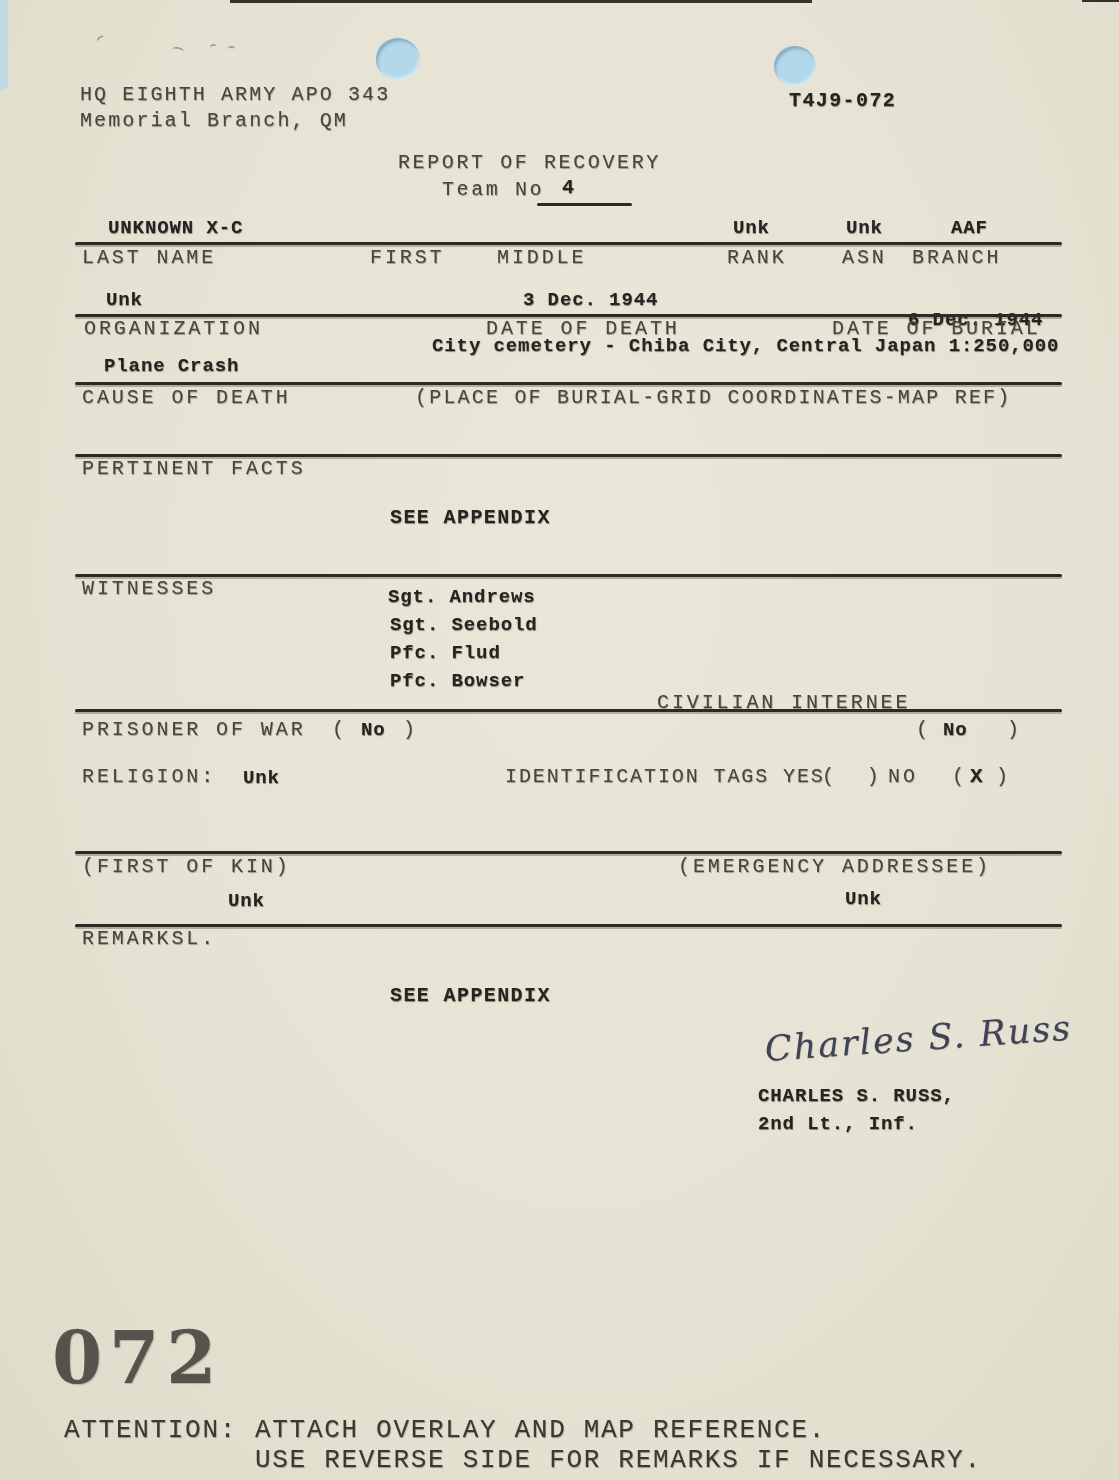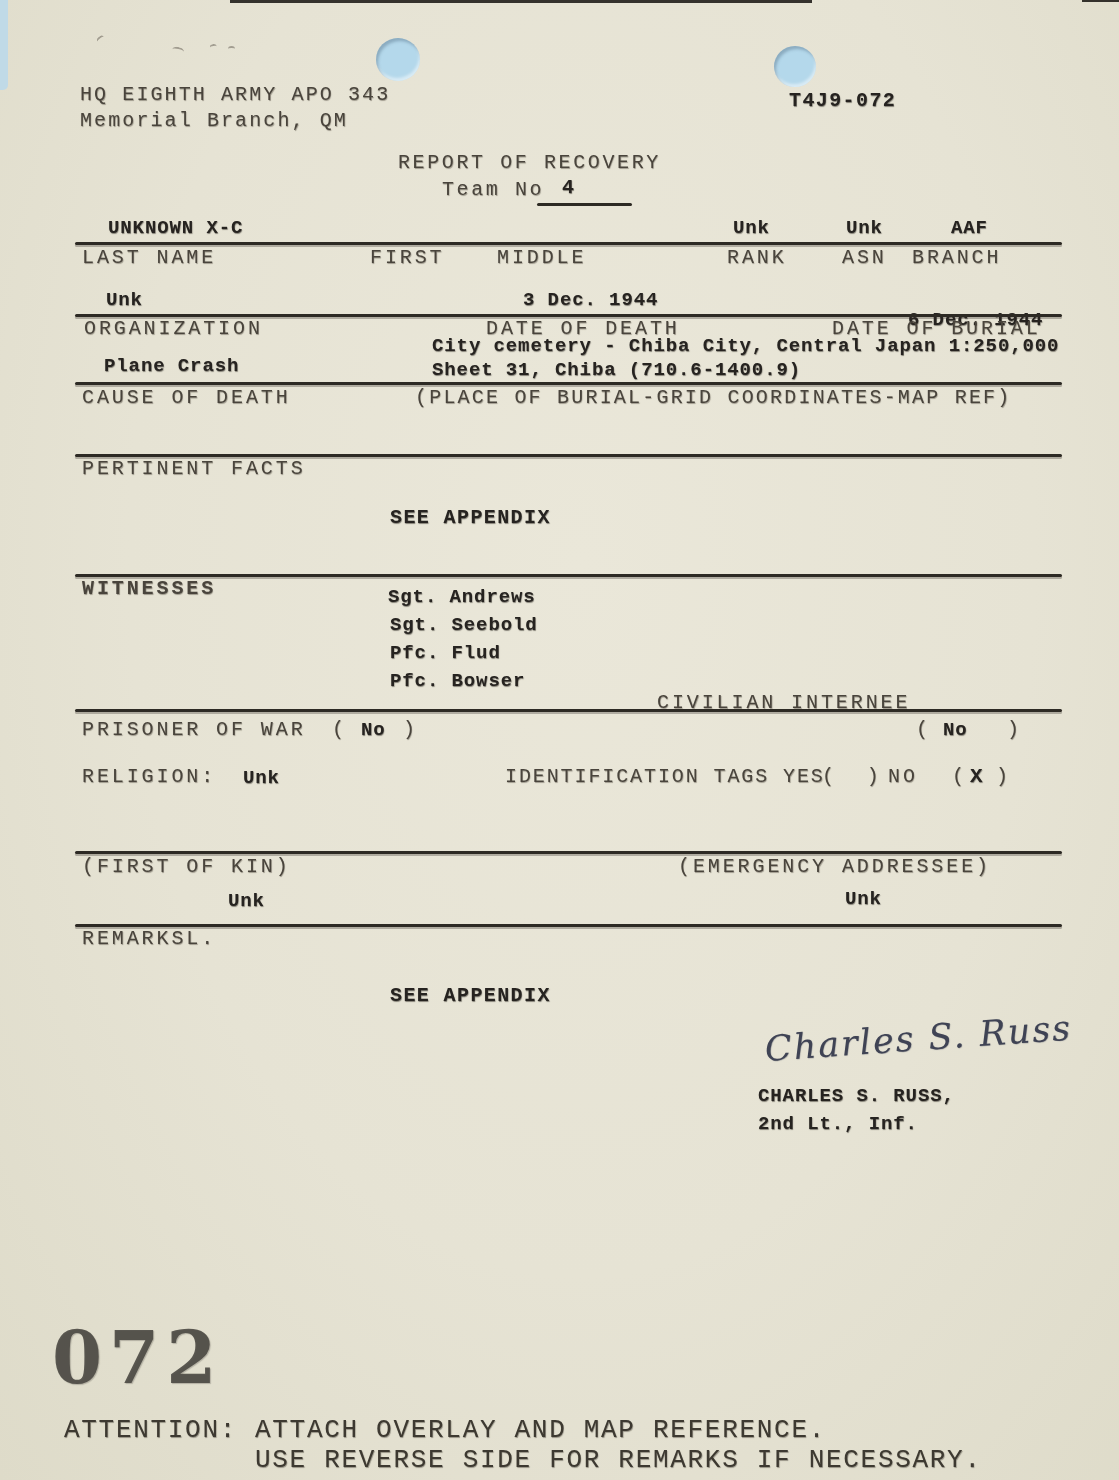--- a/index.html
+++ b/index.html
@@ -100,31 +100,30 @@
   <span class="t val" style="left:106px;top:290px;">Unk</span>
   <span class="t val" style="left:523px;top:290px;">3 Dec. 1944</span>
   <span class="t val" style="left:908px;top:290px;margin-top:20px;">6 Dec. 1944</span>
   <div class="rule" style="top:314px;"></div>
   <span class="t lbl" style="left:84px;top:318px;">ORGANIZATION</span>
   <span class="t lbl" style="left:486px;top:318px;">DATE OF DEATH</span>
   <span class="t lbl" style="left:832px;top:318px;">DATE OF BURIAL</span>
 
   <span class="t val" style="left:432px;top:336px;">City cemetery - Chiba City, Central Japan 1:250,000</span>
   <span class="t val" style="left:104px;top:356px;">Plane Crash</span>
-  <span class="t val underlined" style="left:432px;top:360px;">Sheet 31, Chiba (710.6-1400.9)</span>
   <div class="rule" style="top:382px;"></div>
   <span class="t lbl" style="left:82px;top:387px;">CAUSE OF DEATH</span>
   <span class="t lbl" style="left:415px;top:387px;letter-spacing:2.2px;">(PLACE OF BURIAL-GRID COORDINATES-MAP REF)</span>
 
   <div class="rule" style="top:454px;"></div>
   <span class="t lbl" style="left:82px;top:458px;">PERTINENT FACTS</span>
   <span class="t val val20" style="left:390px;top:507px;">SEE APPENDIX</span>
 
   <div class="rule" style="top:574px;"></div>
-  <span class="t lbl" style="left:82px;top:578px;font-weight:bold;">WITNESSES</span>
+  <span class="t lbl" style="left:82px;top:578px;">WITNESSES</span>
   <span class="t val" style="left:388px;top:587px;">Sgt. Andrews</span>
   <span class="t val" style="left:390px;top:615px;">Sgt. Seebold</span>
   <span class="t val" style="left:390px;top:643px;">Pfc. Flud</span>
   <span class="t val" style="left:390px;top:671px;">Pfc. Bowser</span>
 
   <div class="rule" style="top:709px;"></div>
   <span class="t lbl" style="left:82px;top:719px;">PRISONER OF WAR</span>
   <span class="t lbl" style="left:332px;top:719px;">(</span>
   <span class="t val" style="left:361px;top:720px;">No</span>
   <span class="t lbl" style="left:403px;top:719px;">)</span>

